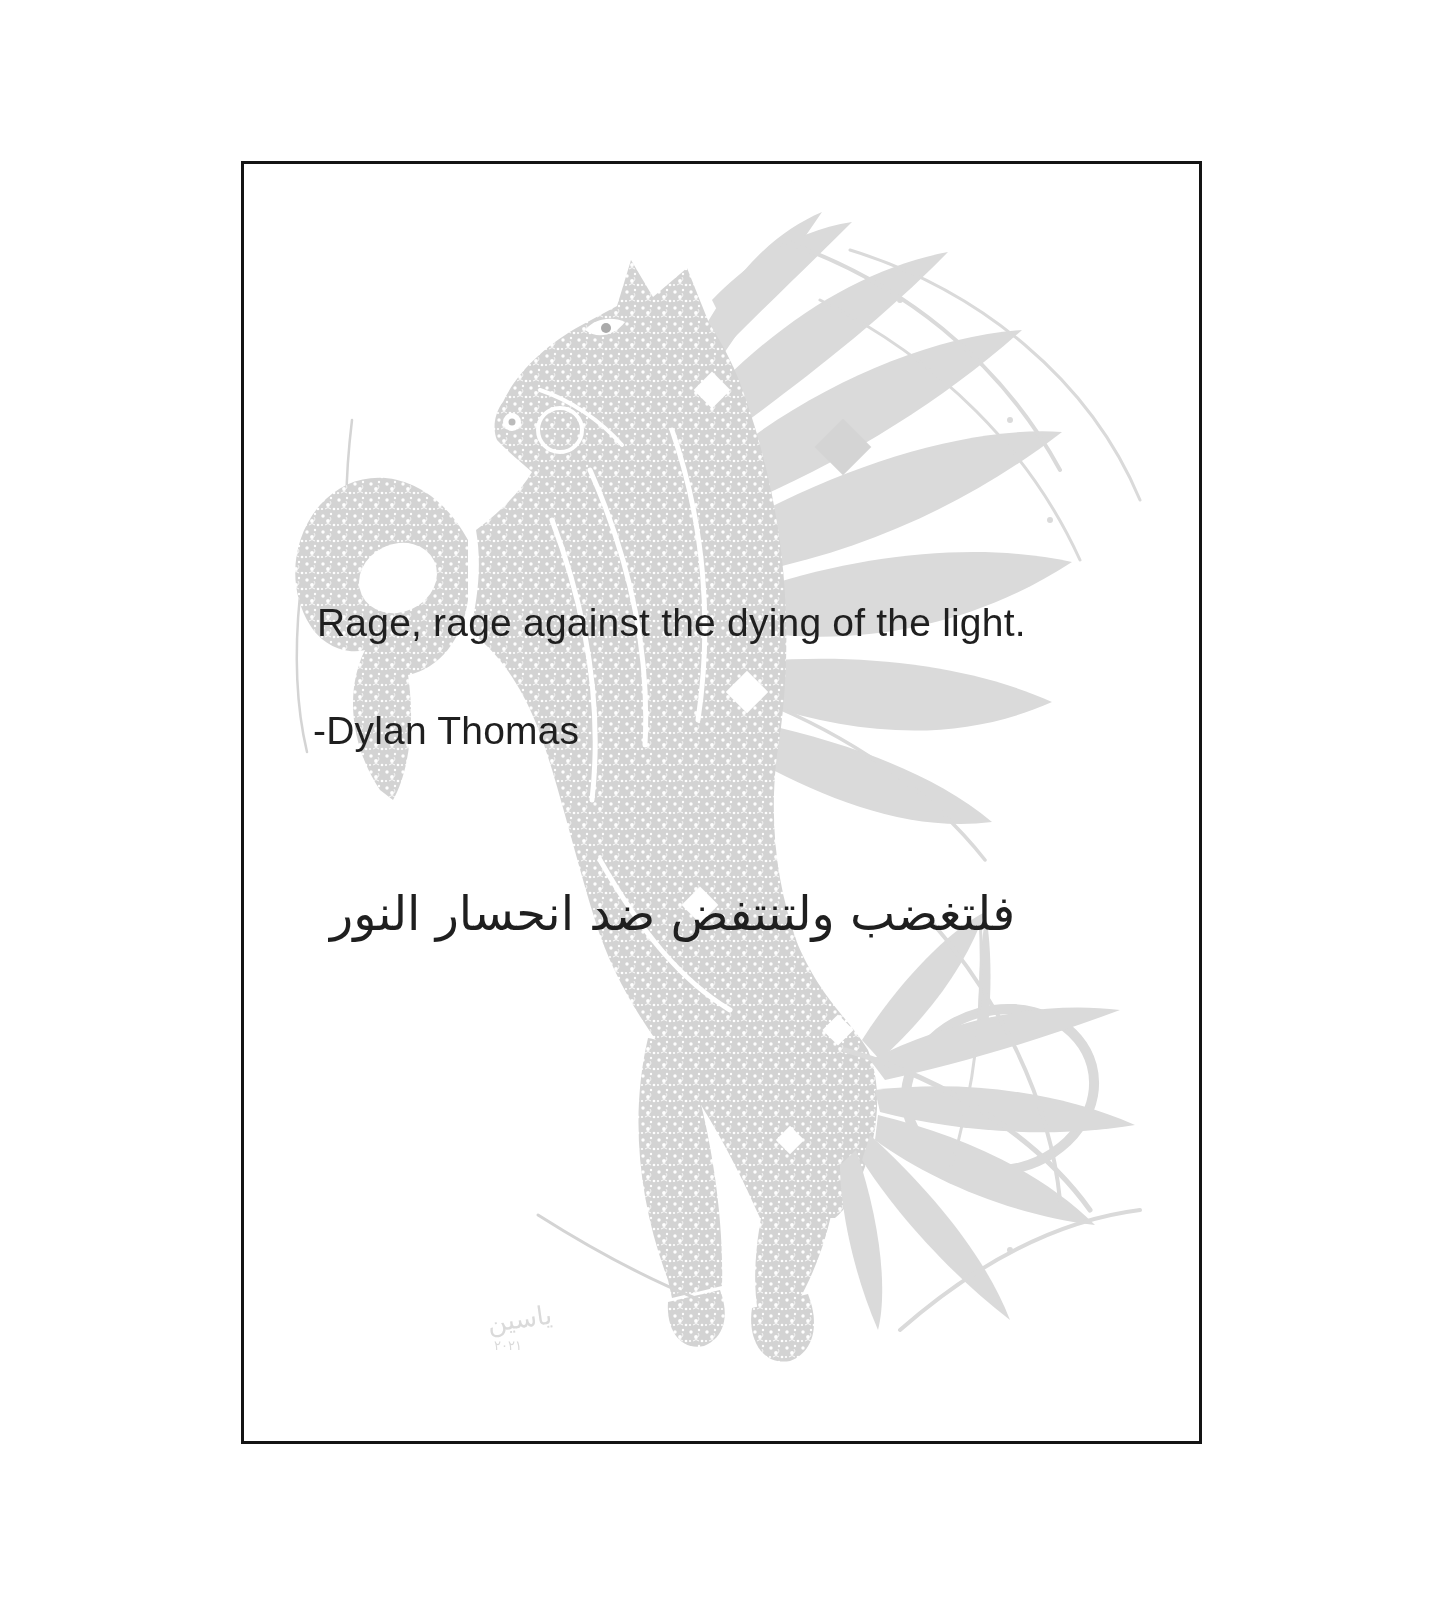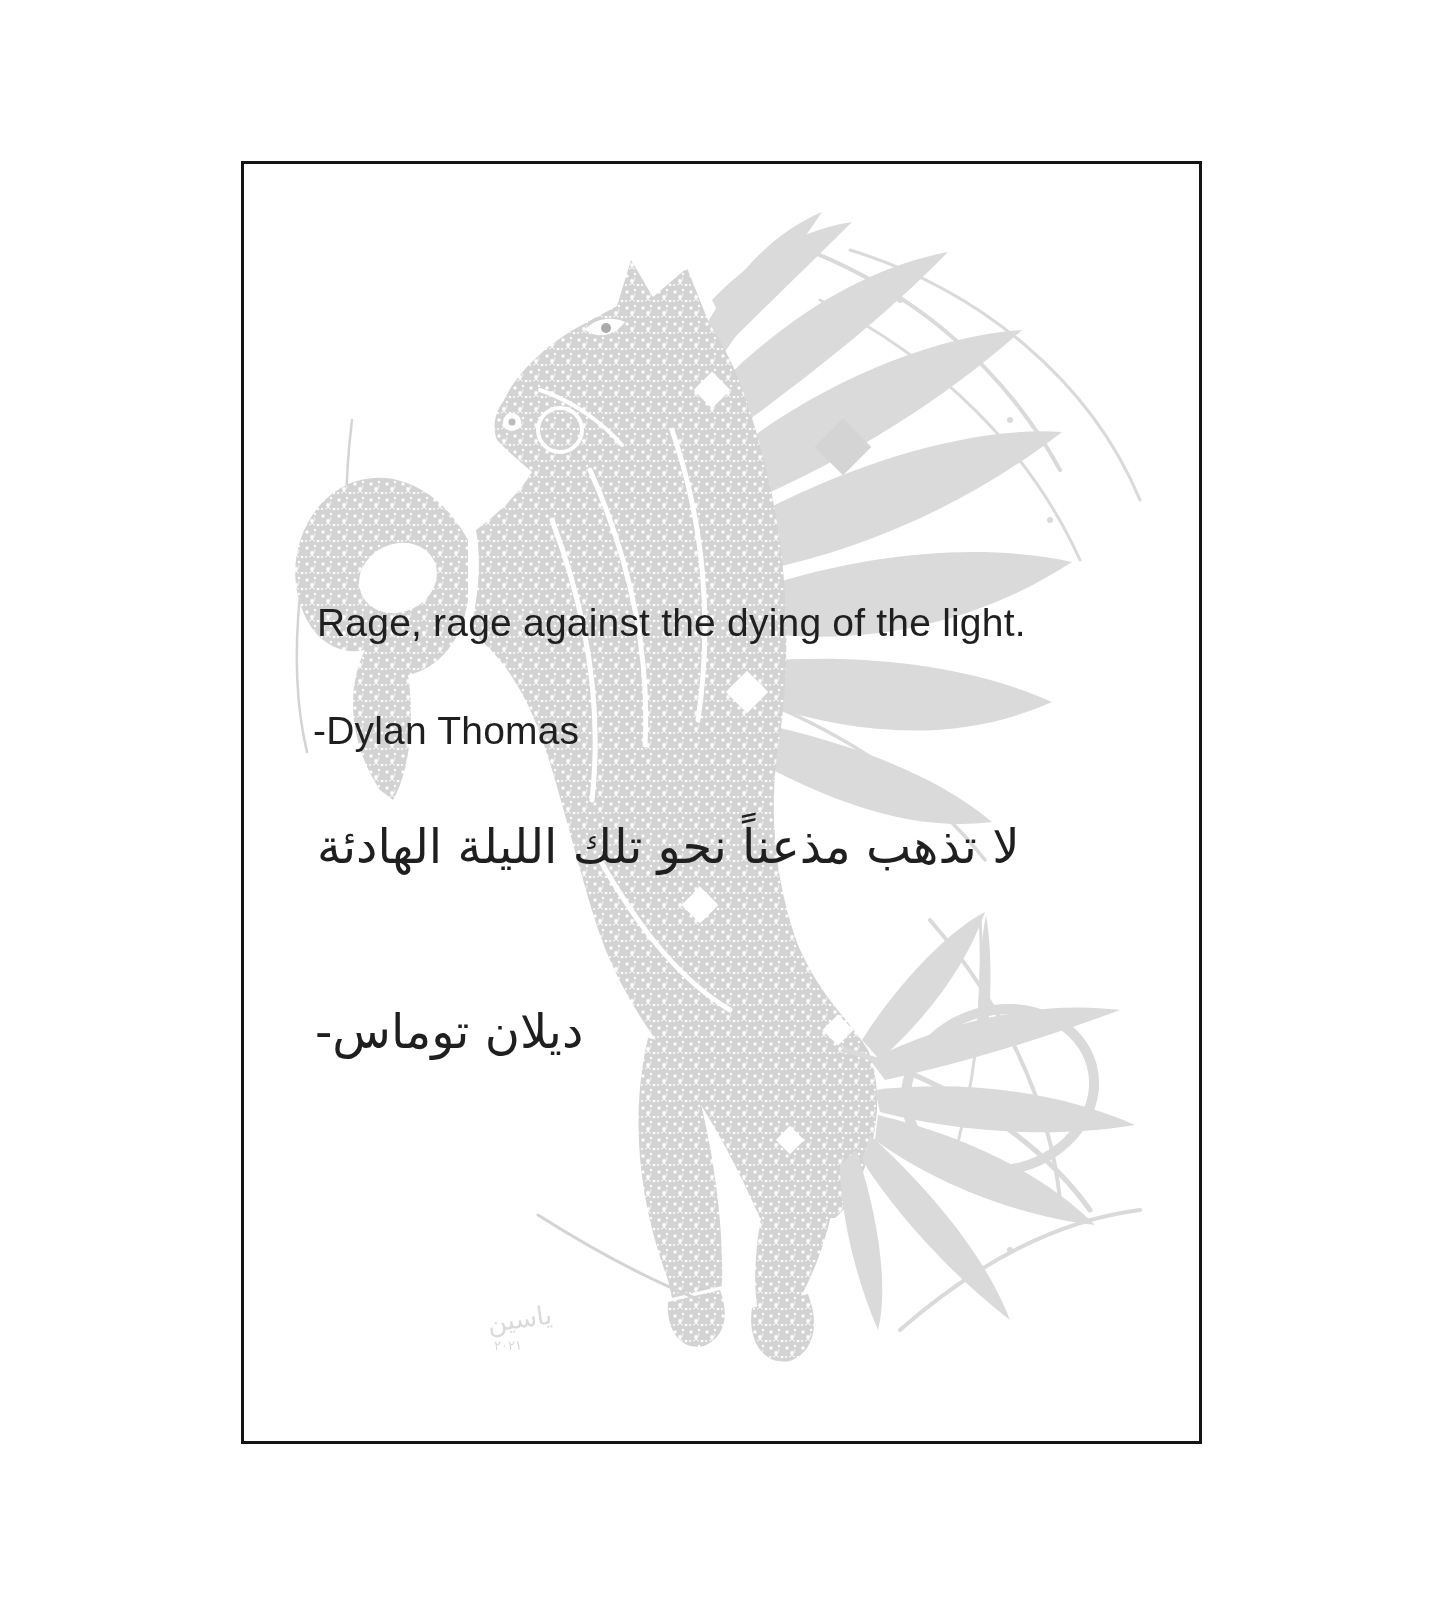--- a/index.html
+++ b/index.html
@@ -179,16 +179,15 @@
       <text class="sig-text" x="488" y="1330" font-size="26" transform="rotate(-8 505 1325)">ياسين</text>
       <text class="sig-text" x="494" y="1350" font-size="13">٢٠٢١</text>
     </g>
   </svg>
 
   <div class="frame"></div>
 
   <div class="q-en" style="left:313px; top:711px;">-Dylan Thomas</div>
   <div class="q-en" style="left:317px; top:603px;">Rage, rage against the dying of the light.</div>
 
-  <div class="q-ar" style="left:317px; top:822px;">لا تذهب مذعناً نحو تلك الليلة الهادئة</div>
-  <div class="q-ar" style="left:315px; top:1007px;">ديلان توماس-</div>
+  <div class="q-ar" style="left:330px; top:889px;">فلتغضب ولتنتفض ضد انحسار النور</div>
 
 </div>
 
 </body></html>

